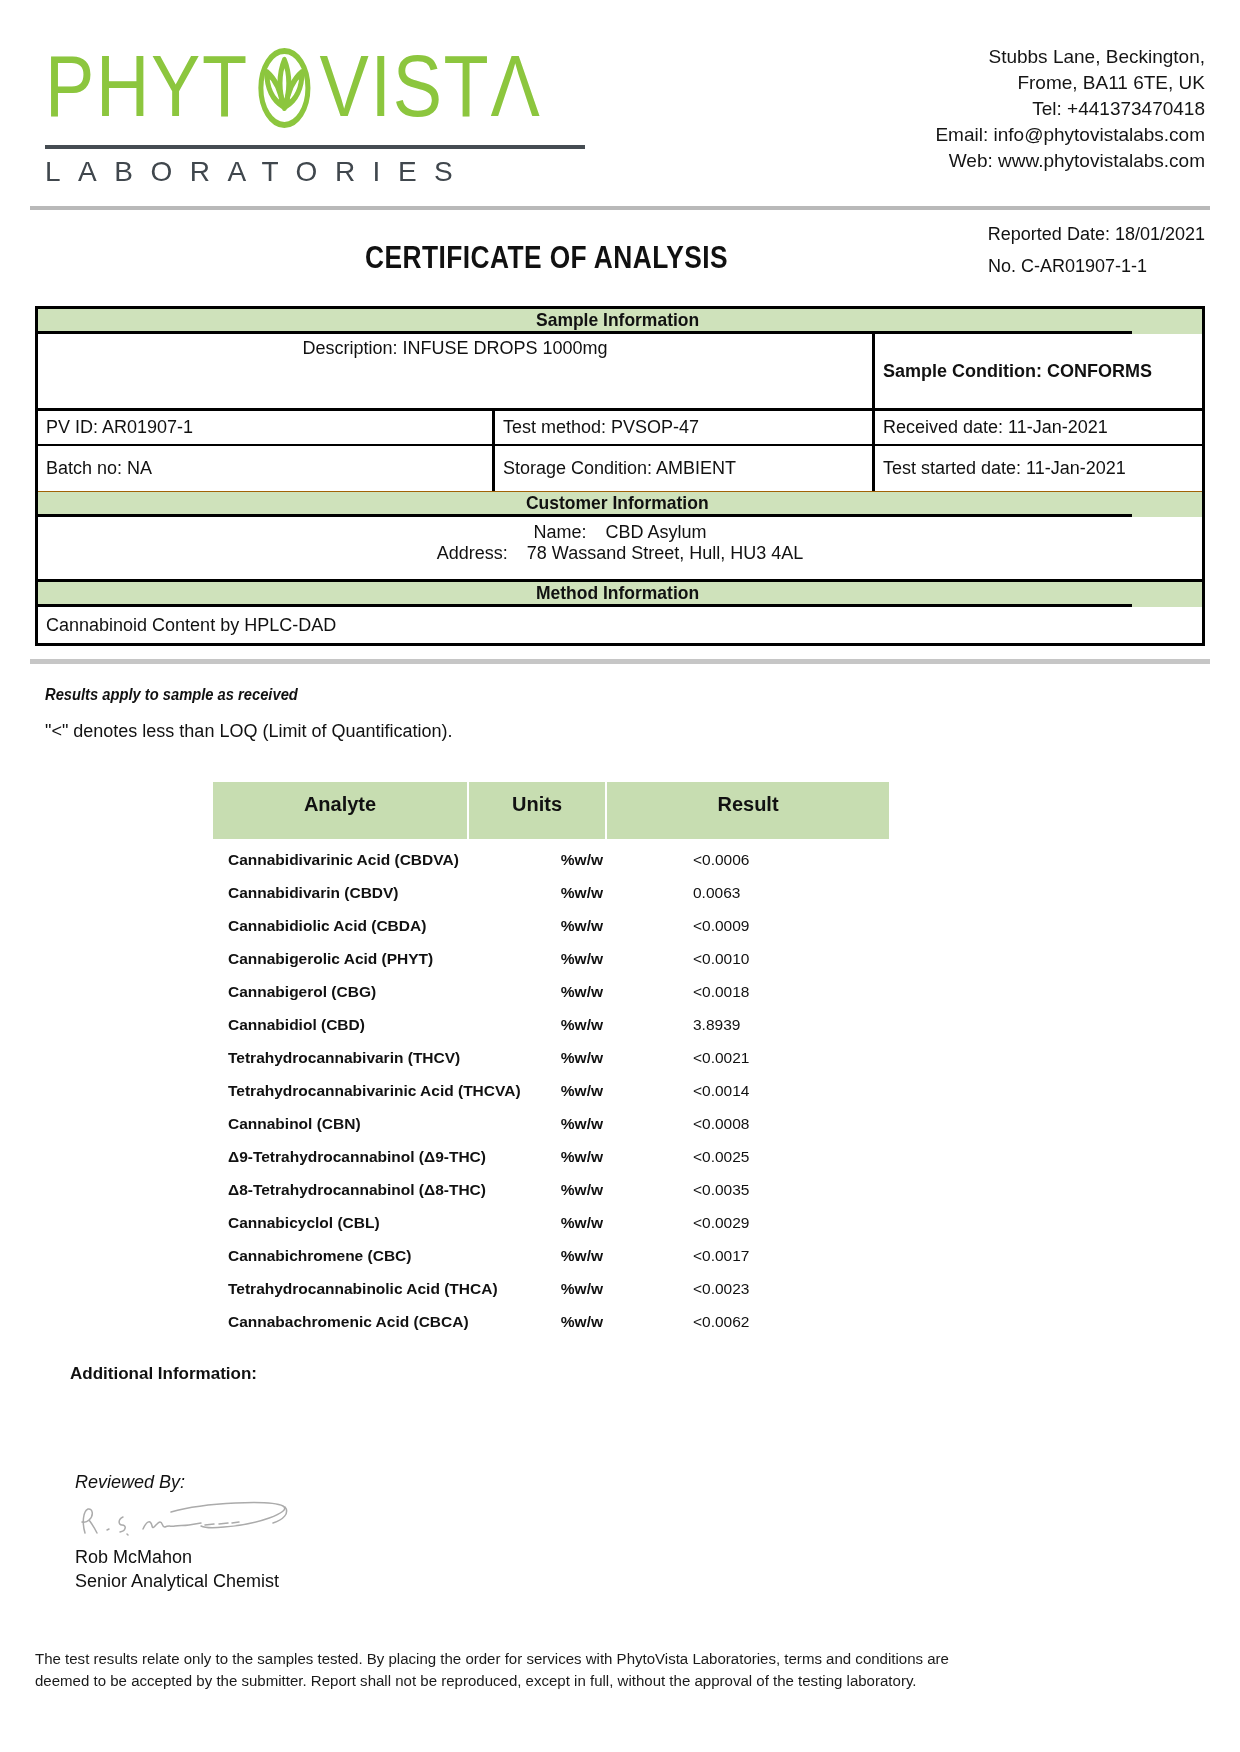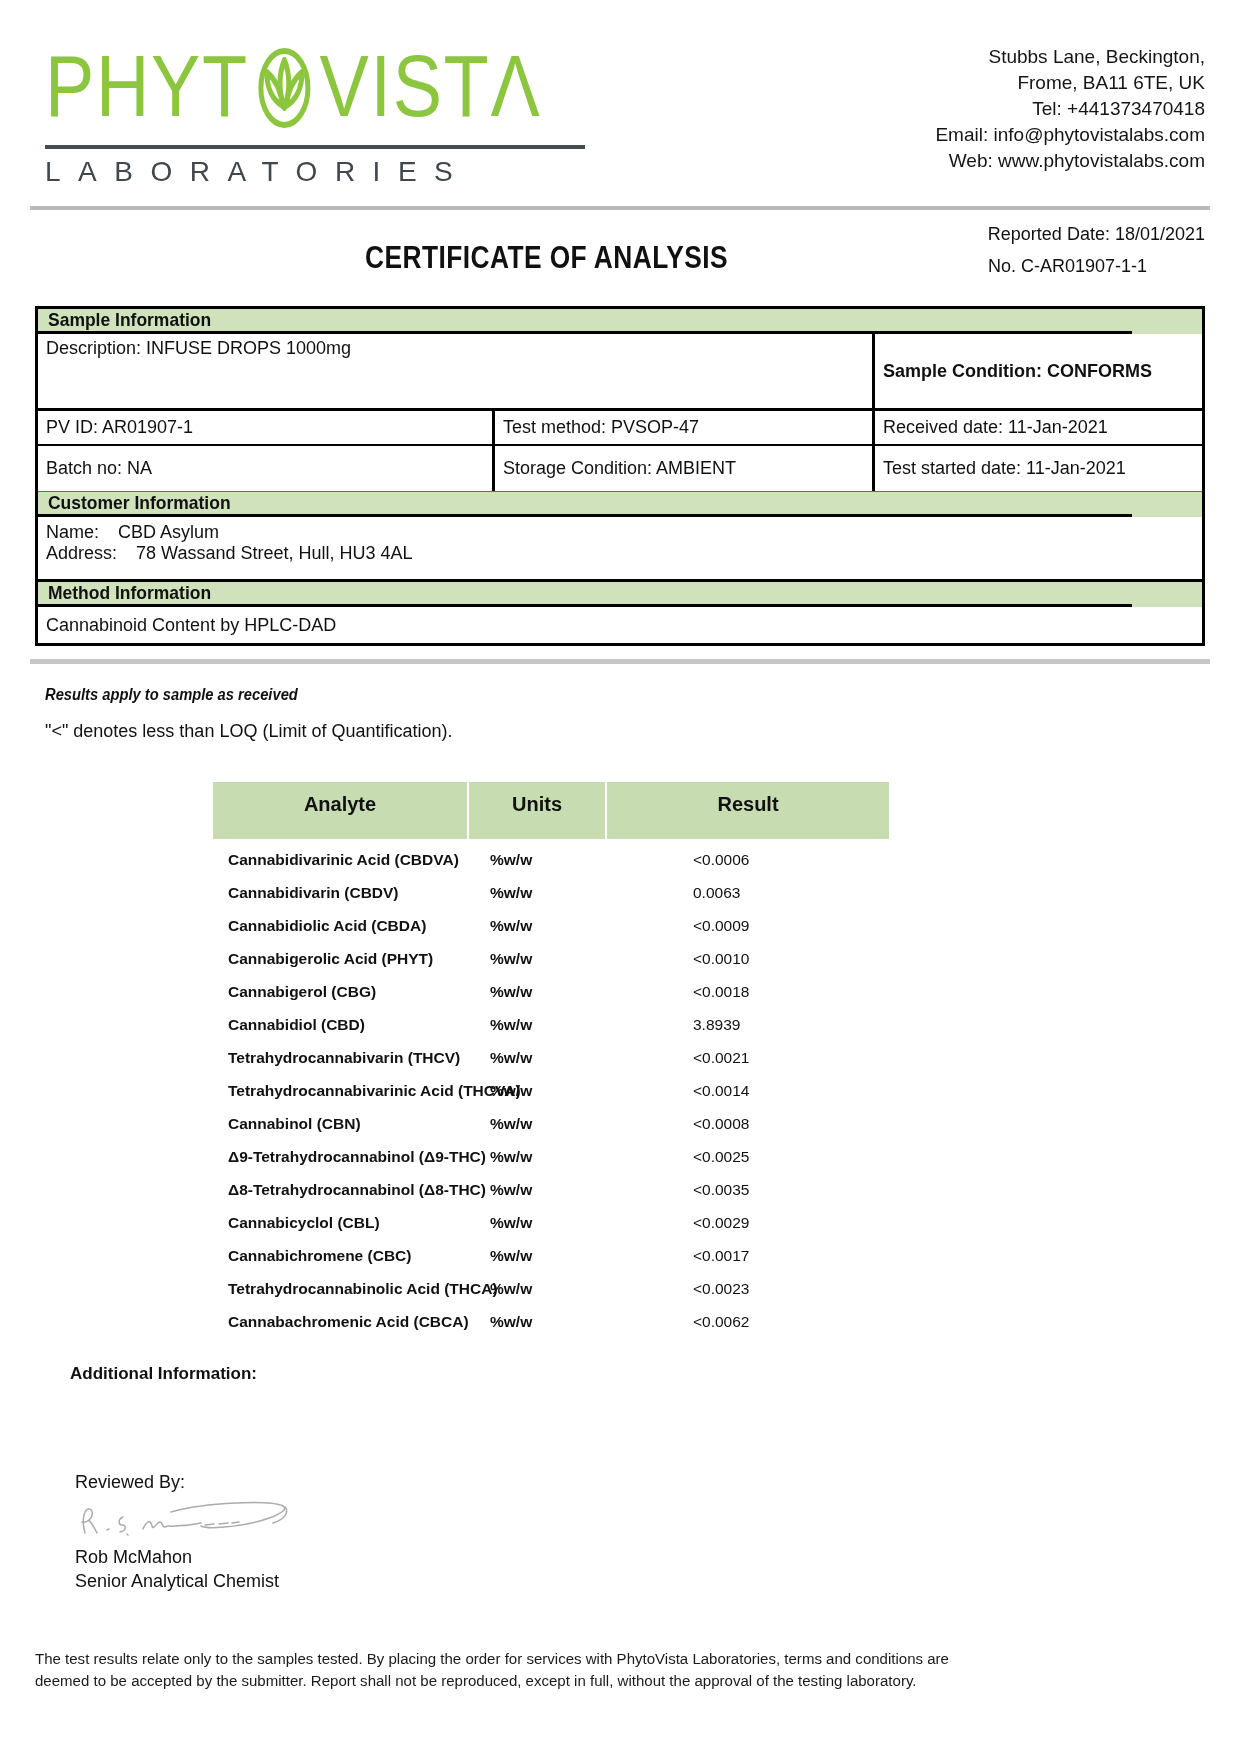--- a/index.html
+++ b/index.html
@@ -33,21 +33,21 @@
   
   .title-block { position:relative; height:80px; margin:2px 35px 0; }
   .reported-date { position:absolute; right:0; top:12px; font-size:18px; }
   .coa-number   { position:absolute; right:58px; top:44px; font-size:18px; }
   .coa-title {
     position:absolute; left:330px; top:28px;
     font-size:31px; font-weight:700; white-space:nowrap;
     transform:scaleX(0.85); transform-origin:0 0; letter-spacing:0.5px;
   }
   
-  .info-table { margin:14px 35px 0; border:3px solid #000; }
+  .info-table { margin:14px 35px 0; border:3px solid #000;text-align:center; }
   .bar {
     position:relative; background:#cfe2bb;
     height:25px; line-height:22px; padding-left:10px;
     font-weight:700; font-size:19px;
   }
   .bar::after { content:""; position:absolute; left:0; bottom:0; width:94%; height:3px; background:#000; }
   .bar > span { display:inline-block; transform:scaleX(0.92); transform-origin:0 50%; white-space:nowrap; }
   .row-desc { display:grid; grid-template-columns:837px 1fr; border-bottom:3px solid #000; }
   .row-desc .c1 { border-right:3px solid #000; height:74px; padding:4px 8px; font-size:18px; }
   .row-desc .c2 { display:flex; align-items:center; padding:0 8px; font-size:18px;font-weight:bold; }
@@ -76,26 +76,26 @@
   
   .results { margin:40px 0 0 213px; width:672px; }
   .rhead { display:grid; grid-template-columns:254px 136px 282px; column-gap:2px; }
   .hcell {
     background:#c7ddb1; height:57px; padding-top:11px;
     text-align:center; font-weight:700; font-size:20px;
   }
   .rbody { margin-top:4px; }
   .rrow { display:grid; grid-template-columns:254px 136px 282px; height:33px; align-items:center; }
   .rrow .ca { font-weight:700; font-size:15.5px; padding-left:15px; white-space:nowrap; }
-  .rrow .cu { font-weight:700; font-size:15.5px; padding-left:23px; }
+  .rrow .cu { font-weight:700; font-size:15.5px; padding-left:23px;text-align:right; }
   .rrow .cr { font-size:15.5px; padding-left:90px; }
   
   .addl { margin:26px 0 0 70px; font-size:17px; font-weight:700; }
   .signoff { margin:88px 0 0 75px; font-size:18px; }
-  .reviewed { margin-bottom:2px; }
+  .reviewed { margin-bottom:2px;font-style:italic; }
   .sig { display:block; margin:2px 0 2px -4px; }
   .reviewer-name { line-height:24px; }
   .reviewer-role { line-height:24px; }
   .footer {
     position:absolute; left:35px; top:1648px; width:1180px;
     font-size:15.5px; line-height:22px; color:#1a1a1a;
     transform:scaleX(0.97); transform-origin:0 0;
   }
 </style>
 </head>

